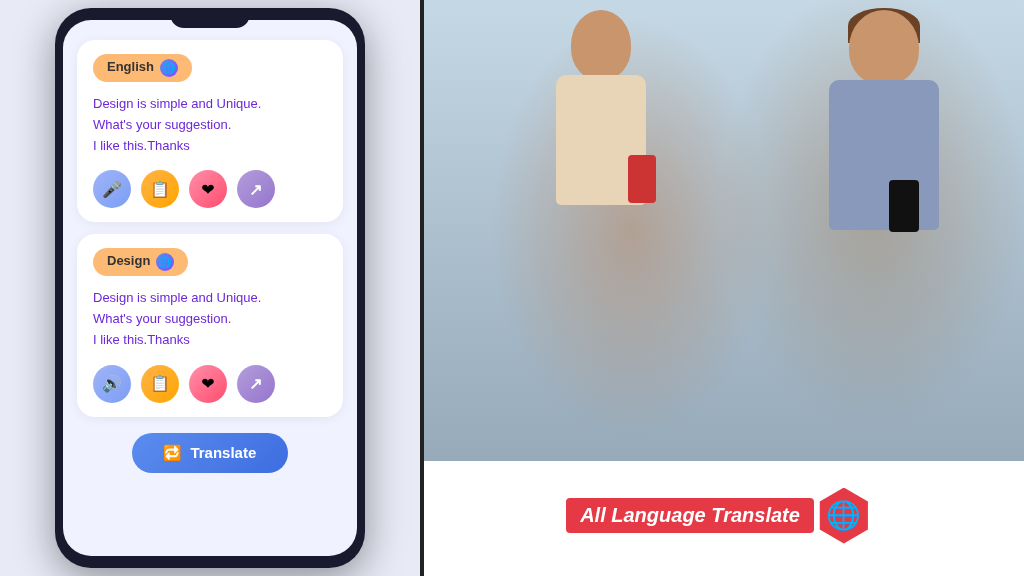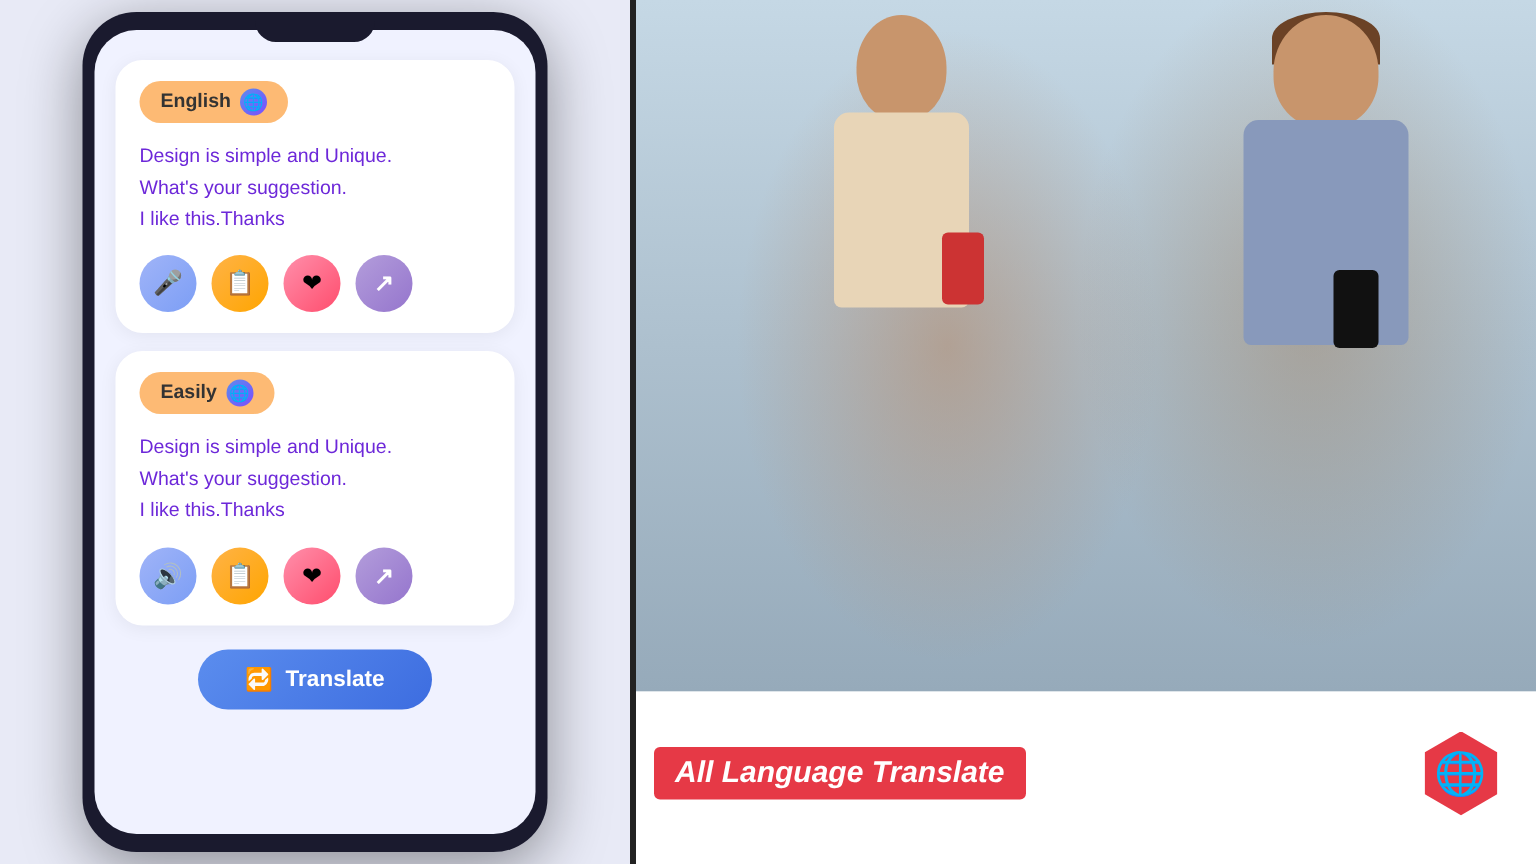--- a/index.html
+++ b/index.html
@@ -158,21 +158,21 @@
 
     
     .bottom-banner {
       position: absolute;
       bottom: 0;
       left: 0;
       right: 0;
       height: 115px;
       background: rgba(255,255,255,0.92);
       display: flex;
-      flex-direction: column;
+      flex-direction: row;
       justify-content: center;
       padding: 12px 20px 12px 16px;
     }
 
     .banner-title-row {
       display: flex;
       align-items: center;
       justify-content: space-between;
       margin-bottom: 6px;
     }
@@ -387,21 +387,21 @@
           </div>
           <div class="action-btn btn-share">
             <span style="color:white;font-weight:bold;">↗</span>
           </div>
         </div>
       </div>
 
       <div class="translation-card">
         <div class="lang-selector">
           <div class="lang-badge">
-            <span>Easily</span>
+            <span>Design</span>
             <div class="globe-icon">🌐</div>
           </div>
         </div>
         <div class="card-text">
           <span>Design is simple and Unique.</span><br>
           <span>What's your suggestion.</span><br>
           <span>I like this.Thanks</span>
         </div>
         <div class="action-icons">
           <div class="action-btn btn-speaker">

